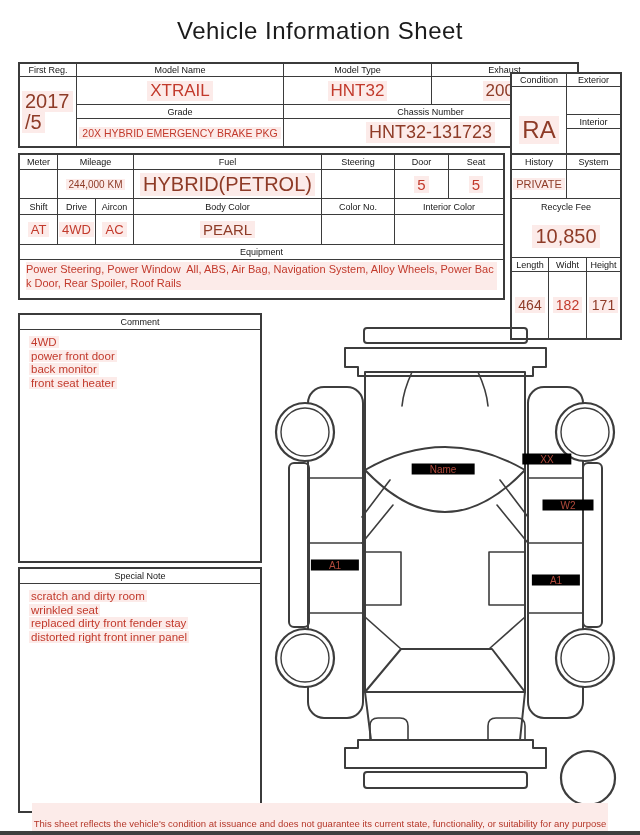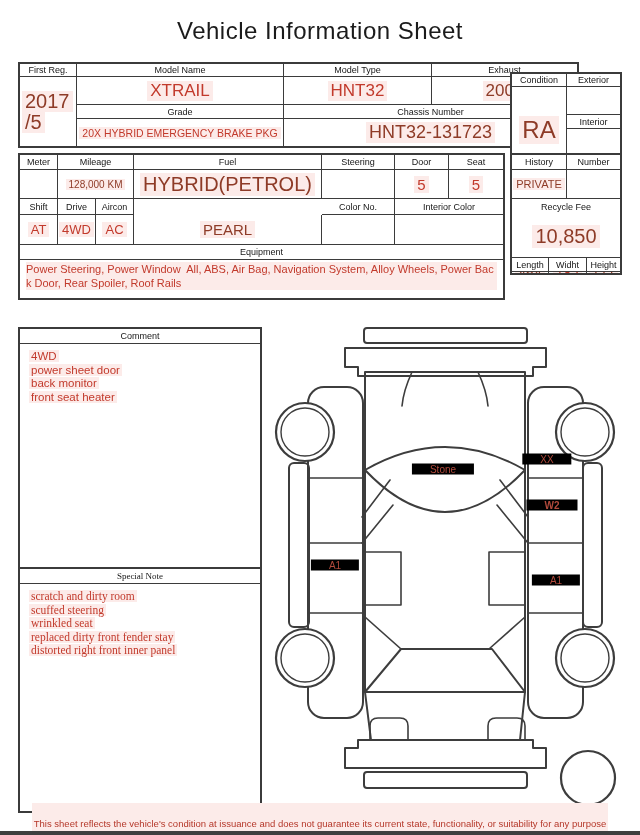--- a/index.html
+++ b/index.html
@@ -23,34 +23,34 @@
   .f10{font-size:10px}.f105{font-size:10.5px}.f11{font-size:11px}.f13{font-size:13px}
   .f14{font-size:14px}.f15{font-size:15px}.f16{font-size:20px}.f17{font-size:17px}
   .f18{font-size:18px}.f20{font-size:20px}.f24{font-size:24px}
   #t1  { left:18px;  top:62px;  width:561px; height:86px;
          grid-template-columns:57px 207px 148px 1fr; grid-template-rows:13px 28px 14px 1fr; }
   #t1r { left:510px; top:72px;  width:112px; height:102px;
          grid-template-columns:55px 1fr; grid-template-rows:13px 28px 14px 1fr; }
   #t2  { left:18px;  top:153px; width:487px; height:147px;
          grid-template-columns:38px 38px 38px 188px 73px 54px 1fr;
          grid-template-rows:15px 29px 16px 30px 15px 1fr; }
-  #t2r { left:510px; top:153px; width:112px; height:122px;
+  #t2r { left:510px; top:153px; width:112px; height:187px;
          grid-template-columns:37px 18px 20px 1fr;
          grid-template-rows:15px 29px 16px 43px 14px 1fr; }
   .firstreg { flex-direction:column; align-items:flex-start; justify-content:center; padding-left:2px; }
   .firstreg .hl { line-height:21px; }
   .equip {
     align-items:flex-start; justify-content:flex-start; text-align:left;
     padding:2px 6px; font-size:11px; line-height:14px;
     white-space:pre-wrap; word-break:break-all;
   }
   .equip .hl { white-space:pre-wrap; padding:0; background:#fcebe9; }
   .notebox { position:absolute; border:2px solid #3b3b3b; background:#fff; }
-  #comment { left:18px; top:327px; width:244px; height:250px; }
-  #special { left:18px; top:567px; width:244px; height:246px;font-family:Liberation Serif, serif; }
+  #comment { left:18px; top:313px; width:244px; height:250px; }
+  #special { left:18px; top:567px; width:244px; height:246px; }
   .notehdr { height:15px; border-bottom:1.5px solid #3b3b3b; display:flex;
              align-items:center; justify-content:center; font-size:9px; color:#161616; }
   .notebody { padding:6px 9px; font-size:11.5px; line-height:13.5px; }
   .notebody .hl { color:#c23a2c; padding:0 2px; }
   #diagram { position:absolute; left:272px; top:315px; width:362px; height:495px; }
   #diagram svg { position:absolute; left:0; top:0; }
   .dlabel { position:absolute; transform:translate(-50%,-50%); font-size:10px;
             color:#b24a3c; background:#000000; padding:0 18px; white-space:nowrap; }
   .footer { position:absolute; top:818px; left:0; width:640px; text-align:center;
             font-size:9.5px; color:#b5382a; white-space:nowrap; }
@@ -109,36 +109,37 @@
   <div class="tbl" id="t2">
     <div class="c hdr br bb" style="grid-area:1/1/2/2">Meter</div>
     <div class="c hdr br bb" style="grid-area:1/2/2/4">Mileage</div>
     <div class="c hdr br bb" style="grid-area:1/4/2/5">Fuel</div>
     <div class="c hdr br bb" style="grid-area:1/5/2/6">Steering</div>
     <div class="c hdr br bb" style="grid-area:1/6/2/7">Door</div>
     <div class="c hdr bb" style="grid-area:1/7/2/8">Seat</div>
 
     <div class="c br bb" style="grid-area:2/1/3/2"></div>
     <div class="c br bb f10 rd" style="grid-area:2/2/3/4">
-        <span class="hl">128,000 KM</span>
+        <span class="hl">244,000 KM</span>
       </div>
     <div class="c br bb f16 rd" style="grid-area:2/4/3/5">
         <span class="hl">HYBRID(PETROL)</span>
       </div>
     <div class="c br bb" style="grid-area:2/5/3/6"></div>
     <div class="c br bb f15 rb" style="grid-area:2/6/3/7">
         <span class="hl">5</span>
       </div>
     <div class="c bb f15 rb" style="grid-area:2/7/3/8">
         <span class="hl">5</span>
       </div>
 
     <div class="c hdr br bb" style="grid-area:3/1/4/2">Shift</div>
     <div class="c hdr br bb" style="grid-area:3/2/4/3">Drive</div>
     <div class="c hdr br bb" style="grid-area:3/3/4/4">Aircon</div>
+    <div class="c hdr br bb" style="grid-area:3/4/4/5">Body Color</div>
     <div class="c hdr br bb" style="grid-area:3/5/4/6">Color No.</div>
     <div class="c hdr bb" style="grid-area:3/6/4/8">Interior Color</div>
 
     <div class="c br bb f13 rb" style="grid-area:4/1/5/2">
         <span class="hl">AT</span>
       </div>
     <div class="c br bb f13 rb" style="grid-area:4/2/5/3">
         <span class="hl">4WD</span>
       </div>
     <div class="c br bb f13 rb" style="grid-area:4/3/5/4">
@@ -149,21 +150,21 @@
       </div>
     <div class="c br bb" style="grid-area:4/5/5/6"></div>
     <div class="c bb" style="grid-area:4/6/5/8"></div>
 
     <div class="c hdr bb" style="grid-area:5/1/6/8">Equipment</div>
     <div class="c equip rb" style="grid-area:6/1/7/8"><span class="hl">Power Steering, Power Window  All, ABS, Air Bag, Navigation System, Alloy Wheels, Power Back Door, Rear Spoiler, Roof Rails</span></div>
   </div>
 
   <div class="tbl" id="t2r">
     <div class="c hdr br bb" style="grid-area:1/1/2/3">History</div>
-    <div class="c hdr bb" style="grid-area:1/3/2/5">Number</div>
+    <div class="c hdr bb" style="grid-area:1/3/2/5">System</div>
     <div class="c br bb f11 rd" style="grid-area:2/1/3/3">
         <span class="hl">PRIVATE</span>
       </div>
     <div class="c bb" style="grid-area:2/3/3/5"></div>
     <div class="c hdr" style="grid-area:3/1/4/5">Recycle Fee</div>
     <div class="c bb f20 rd" style="grid-area:4/1/5/5">
         <span class="hl">10,850</span>
       </div>
     <div class="c hdr br bb" style="grid-area:5/1/6/2">Length</div>
     <div class="c hdr br bb" style="grid-area:5/2/6/4">Widht</div>
@@ -176,31 +177,30 @@
       </div>
     <div class="c f14 rd" style="grid-area:6/4/7/5">
         <span class="hl">171</span>
       </div>
   </div>
 
   <div class="notebox" id="comment">
     <div class="notehdr">Comment</div>
     <div class="notebody">
       <div><span class="hl">4WD</span></div>
-      <div><span class="hl">power sheet door</span></div>
+      <div><span class="hl">power front door</span></div>
       <div><span class="hl">back monitor</span></div>
       <div><span class="hl">front seat heater</span></div>
     </div>
   </div>
 
   <div class="notebox" id="special">
     <div class="notehdr">Special Note</div>
     <div class="notebody">
       <div><span class="hl">scratch and dirty room</span></div>
-      <div><span class="hl">scuffed steering</span></div>
       <div><span class="hl">wrinkled seat</span></div>
       <div><span class="hl">replaced dirty front fender stay</span></div>
       <div><span class="hl">distorted right front inner panel</span></div>
     </div>
   </div>
 
   <div id="diagram">
     <svg width="362" height="495" viewBox="0 0 362 495">
       <g stroke="#3d3d3d" fill="none" stroke-width="2" stroke-linejoin="round" stroke-linecap="round">
 
@@ -251,23 +251,23 @@
         </g>
         <g stroke-width="1.4">
           <circle cx="33" cy="117" r="24"></circle>
           <circle cx="313" cy="117" r="24"></circle>
           <circle cx="33" cy="343" r="24"></circle>
           <circle cx="313" cy="343" r="24"></circle>
         </g>
         <circle cx="316" cy="463" r="27" fill="#ffffff" stroke-width="2.2"></circle>
       </g>
     </svg>
-    <span class="dlabel" style="left:171px; top:154px;">Stone</span>
+    <span class="dlabel" style="left:171px; top:154px;">Name</span>
     <span class="dlabel" style="left:275px; top:144px;">XX</span>
-    <span class="dlabel" style="left:280px; top:190px;font-weight:bold;">W2</span>
+    <span class="dlabel" style="left:296px; top:190px;">W2</span>
     <span class="dlabel" style="left:63px;  top:250px;">A1</span>
     <span class="dlabel" style="left:284px; top:265px;">A1</span>
   </div>
 
   <div class="footer"><span class="hl">This sheet reflects the vehicle's condition at issuance and does not guarantee its current state, functionality, or suitability for any purpose</span></div>
   <div class="bottombar"></div>
 
 </div>
 
 </body></html>

